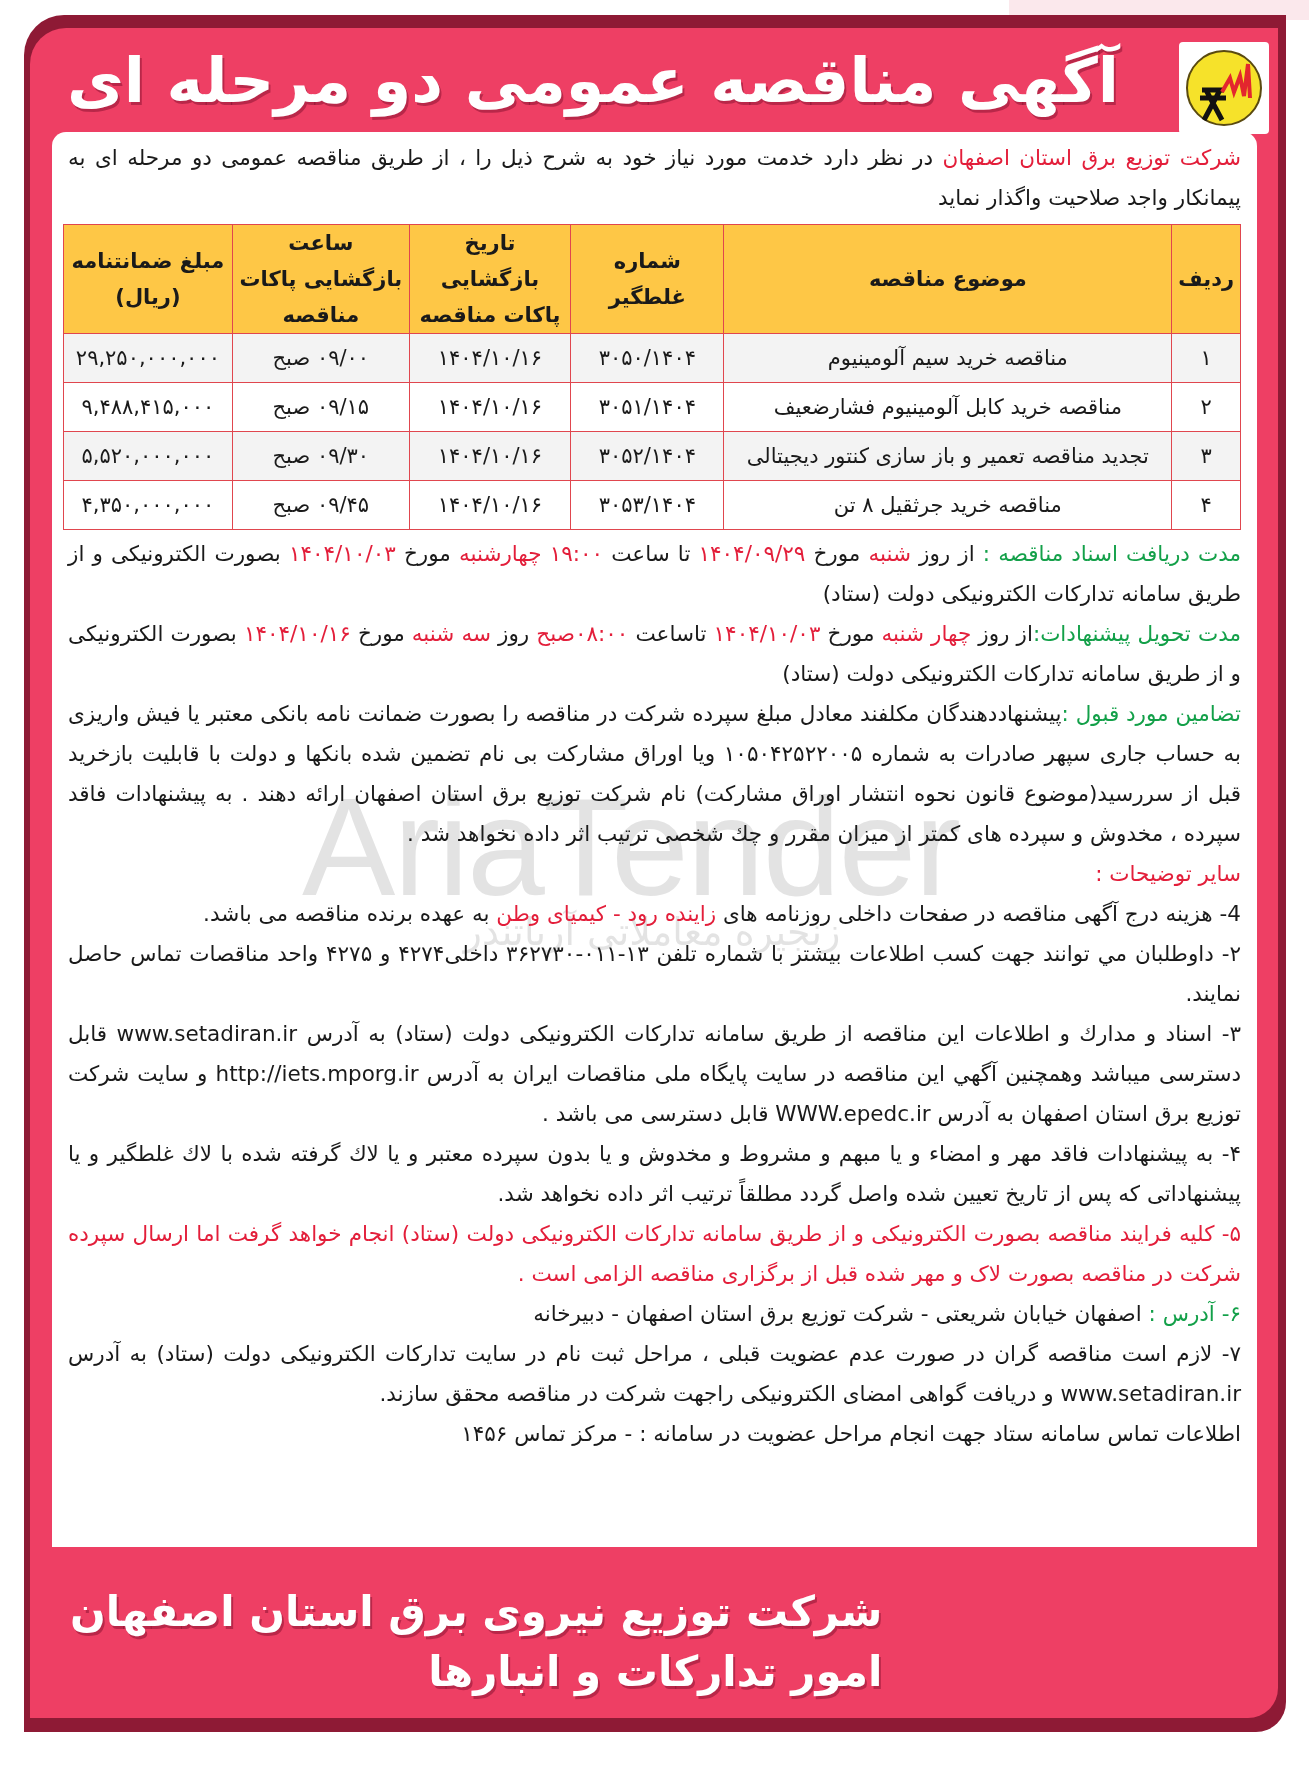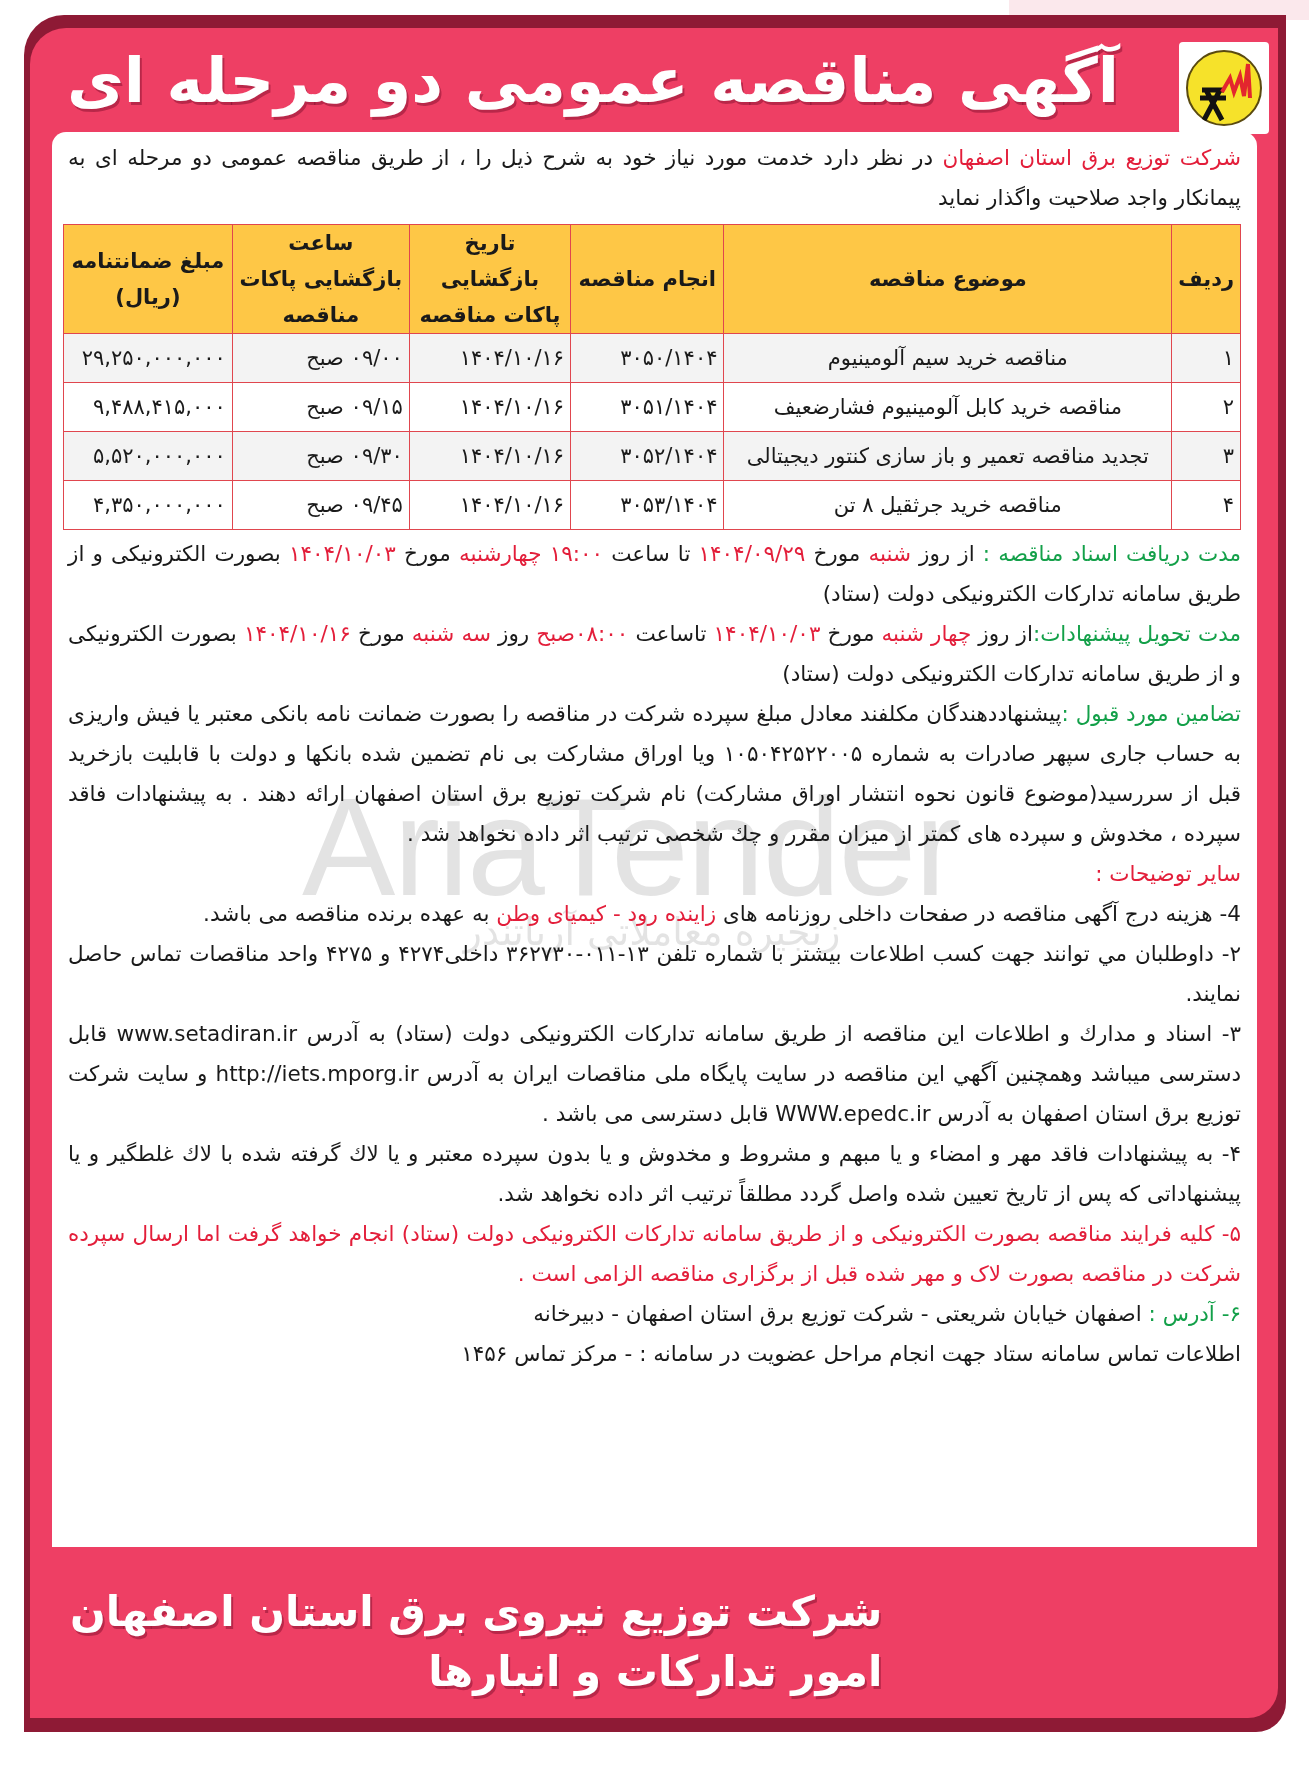--- a/index.html
+++ b/index.html
@@ -57,21 +57,21 @@
   table.tenders {
     width: 1178px; border-collapse: collapse; margin: 6px 0 4px 0;
     font-size: 21px; direction: rtl;
   }
   table.tenders th {
     background: #fec746; color: #1a1a1a; font-weight: bold;
     border: 1.5px solid #e0464e; height: 88px; padding: 0 6px; line-height: 36px;
     font-size: 21px;
   }
   table.tenders td {
-    border: 1.5px solid #e0464e; height: 49px; text-align: right; padding: 0 6px;
+    border: 1.5px solid #e0464e; height: 49px; text-align: center; padding: 0 6px;
   }
   table.tenders tr:nth-child(even) td { background: #ffffff; }
   table.tenders tr:nth-child(odd) td { background: #f3f3f3; }
   table.tenders td.subject { text-align: center; }
   table.tenders td.num { font-size: 21px; }
 
   .footer-text {
     position: absolute; left: 70px; top: 1582px;
     color: #ffffff; font-weight: bold; font-size: 42px; line-height: 60px;
     text-shadow: 2px 3px 0 rgba(120,10,40,0.45);
@@ -104,21 +104,21 @@
 
   <p class="p">
     <span class="red">شرکت توزیع برق استان اصفهان</span><span> در نظر دارد خدمت مورد نیاز خود به شرح ذیل را ، از طریق مناقصه عمومی دو مرحله ای به پیمانکار واجد صلاحیت واگذار نماید</span>
   </p>
 
   <table class="tenders">
     <thead>
       <tr>
         <th style="width:62px">ردیف</th>
         <th style="width:453px">موضوع مناقصه</th>
-        <th style="width:154px">انجام مناقصه</th>
+        <th style="width:154px">شماره غلطگیر</th>
         <th style="width:162px">تاریخ بازگشایی پاکات مناقصه</th>
         <th style="width:178px">ساعت بازگشایی پاکات مناقصه</th>
         <th style="width:169px">مبلغ ضمانتنامه (ریال)</th>
       </tr>
     </thead>
     <tbody>
       <tr>
         <td>۱</td>
         <td class="subject">مناقصه خرید سیم آلومینیوم</td>
         <td class="num">۳۰۵۰/۱۴۰۴</td>
@@ -171,19 +171,20 @@
   <p class="p">
     <span>4- هزینه درج آگهی مناقصه در صفحات  داخلی روزنامه های </span><span class="red">زاینده رود - کیمیای وطن</span><span> به عهده برنده مناقصه می باشد.</span>
   </p>
   <p class="p">۲- داوطلبان مي توانند جهت كسب اطلاعات بيشتر با شماره تلفن ۱۳-۰۱۱-۳۶۲۷۳۰ داخلی۴۲۷۴ و ۴۲۷۵ واحد مناقصات تماس حاصل نمایند.</p>
   <p class="p">۳- اسناد و مدارك و اطلاعات اين مناقصه  از طريق سامانه تداركات الكترونيكی دولت (ستاد) به آدرس www.setadiran.ir قابل دسترسی میباشد وهمچنین آگهي اين مناقصه  در سايت پايگاه ملی مناقصات ایران به آدرس http://iets.mporg.ir و سایت شرکت توزیع برق استان اصفهان به آدرس WWW.epedc.ir  قابل دسترسی می باشد .</p>
   <p class="p">۴- به پیشنهادات فاقد مهر و امضاء و یا مبهم و مشروط و مخدوش و یا بدون سپرده معتبر و یا لاك گرفته شده با لاك غلطگیر و یا پیشنهاداتی که پس از تاریخ تعیین شده واصل گردد مطلقاً ترتیب اثر داده نخواهد شد.</p>
   <p class="p red">۵- کلیه فرایند مناقصه بصورت الکترونیکی و از طریق سامانه تدارکات الکترونیکی دولت (ستاد) انجام خواهد گرفت اما ارسال سپرده شرکت در مناقصه بصورت لاک و مهر شده قبل از برگزاری مناقصه الزامی است .</p>
   <p class="p">
     <span class="green">۶- آدرس :</span><span> اصفهان خیابان شریعتی - شرکت توزیع برق استان اصفهان - دبیرخانه</span>
   </p>
+  <p class="p">۷- لازم است مناقصه گران در صورت عدم عضویت قبلی ، مراحل ثبت نام در سایت تدارکات الکترونیکی دولت (ستاد) به آدرس www.setadiran.ir و دریافت گواهی امضای الکترونیکی راجهت شرکت در مناقصه محقق سازند.</p>
   <p class="p">اطلاعات تماس سامانه ستاد جهت انجام مراحل عضویت در سامانه : - مرکز تماس ۱۴۵۶</p>
 </div>
 
 <div class="footer-text">
   <div>شرکت توزیع نیروی برق استان اصفهان</div>
   <div>امور تدارکات و انبارها</div>
 </div>
 
 </body></html>

